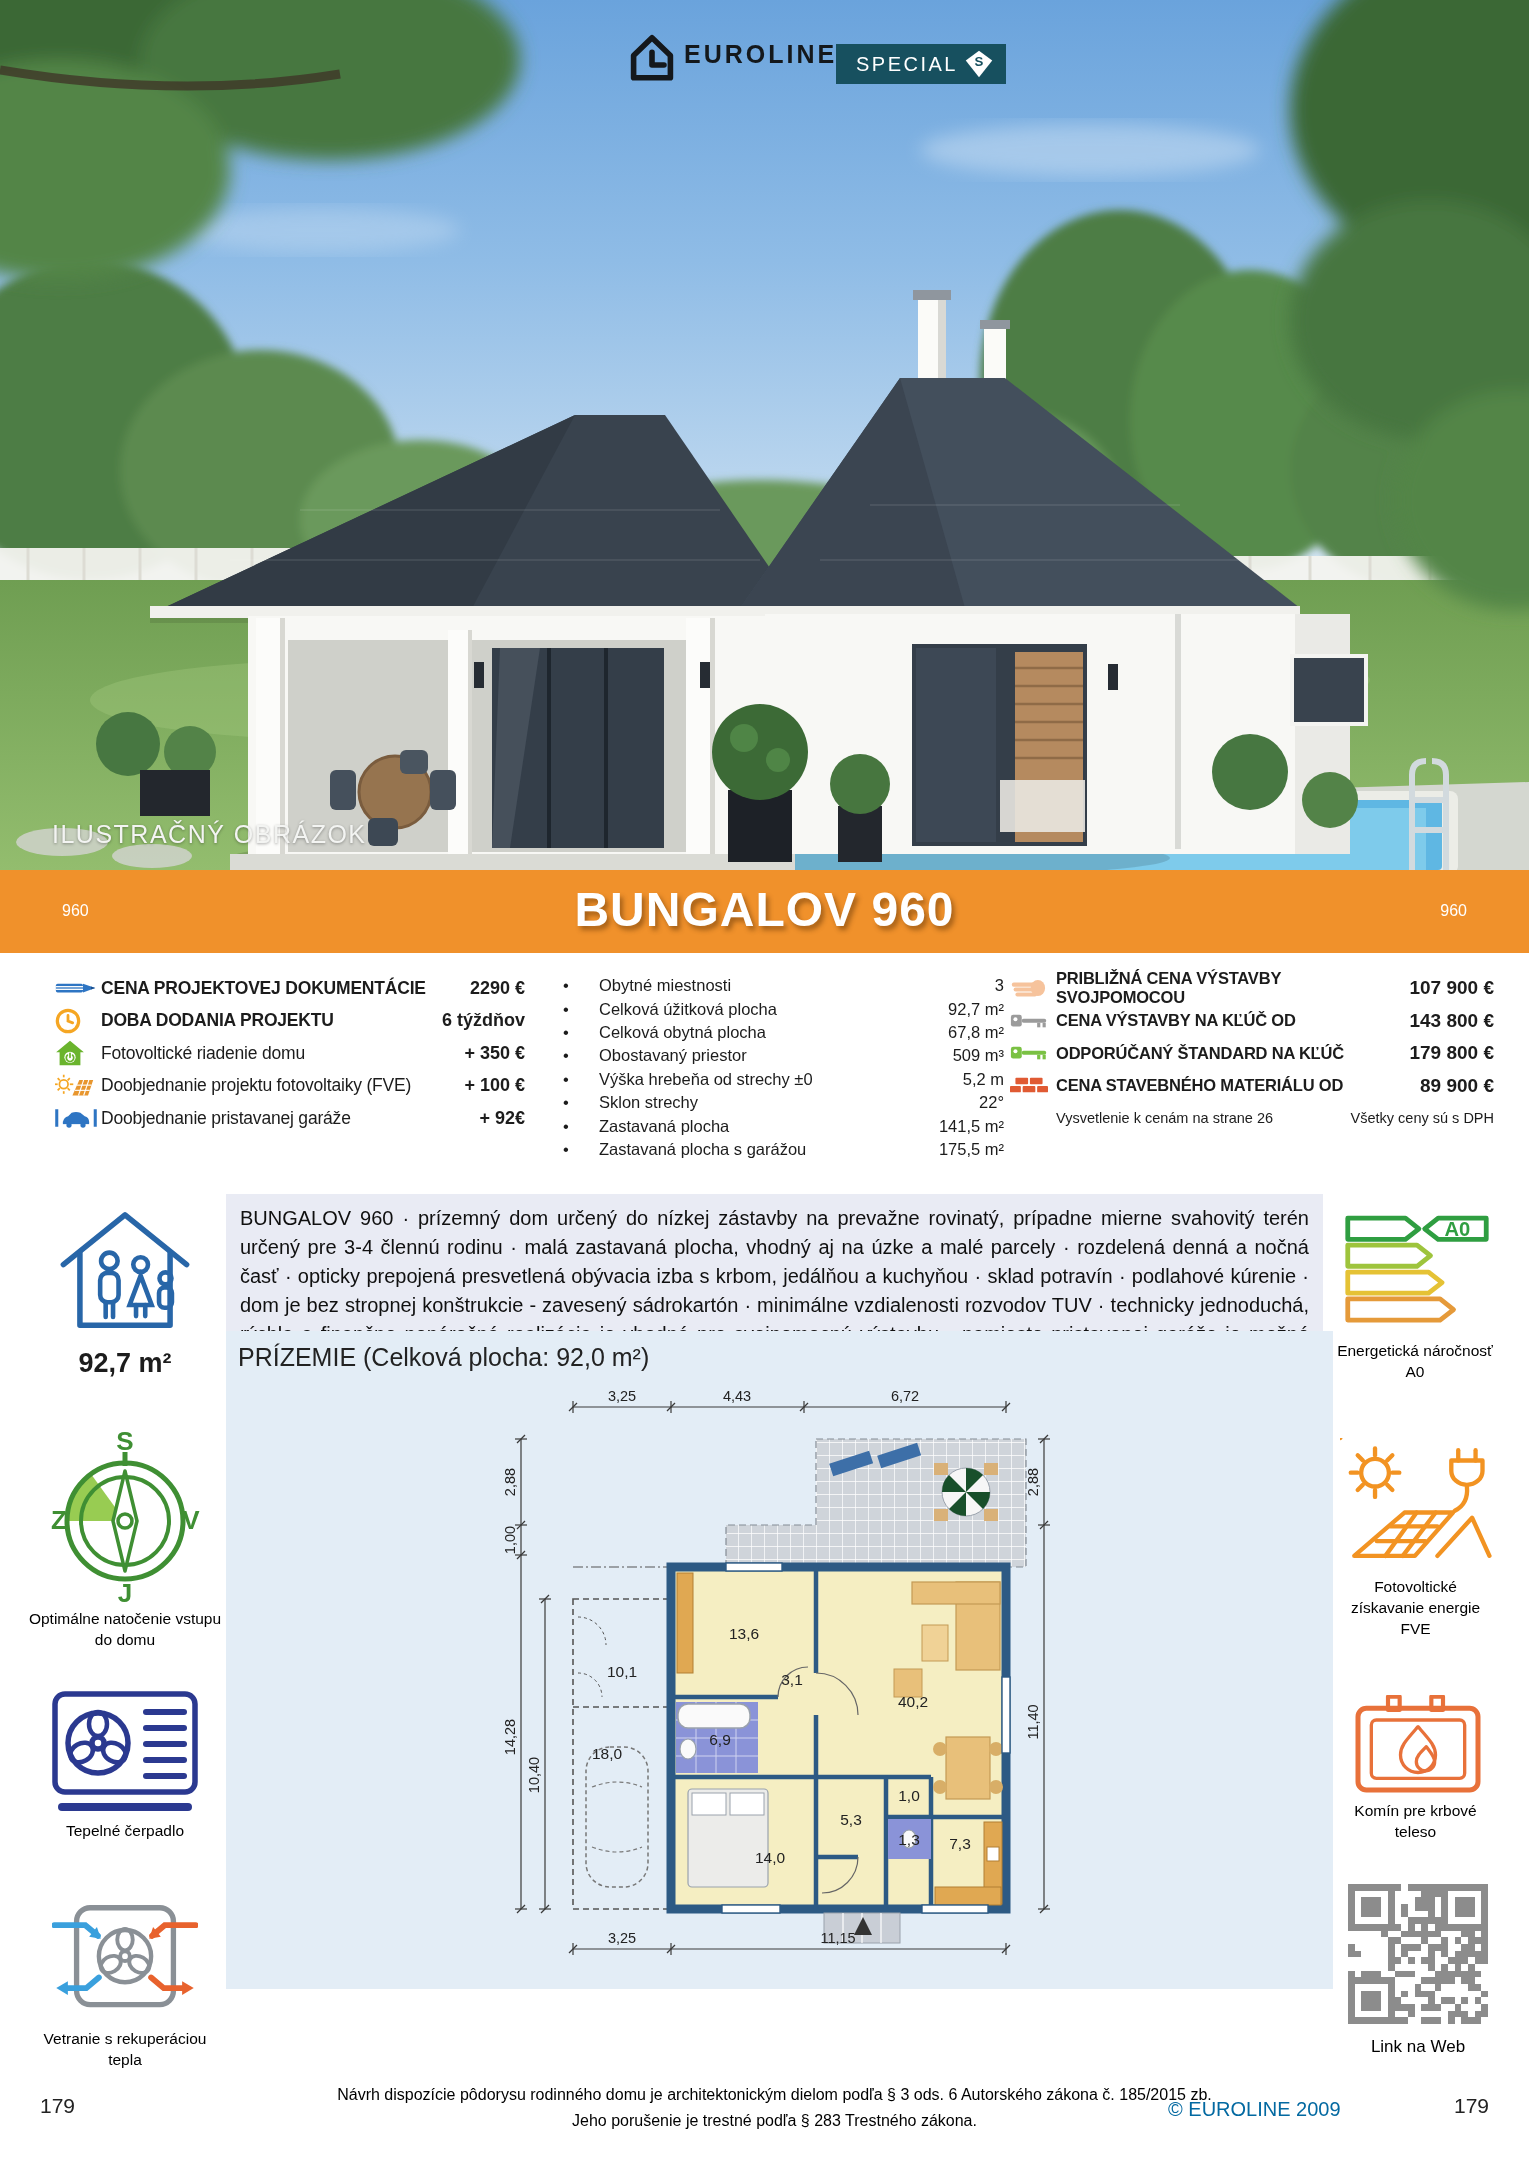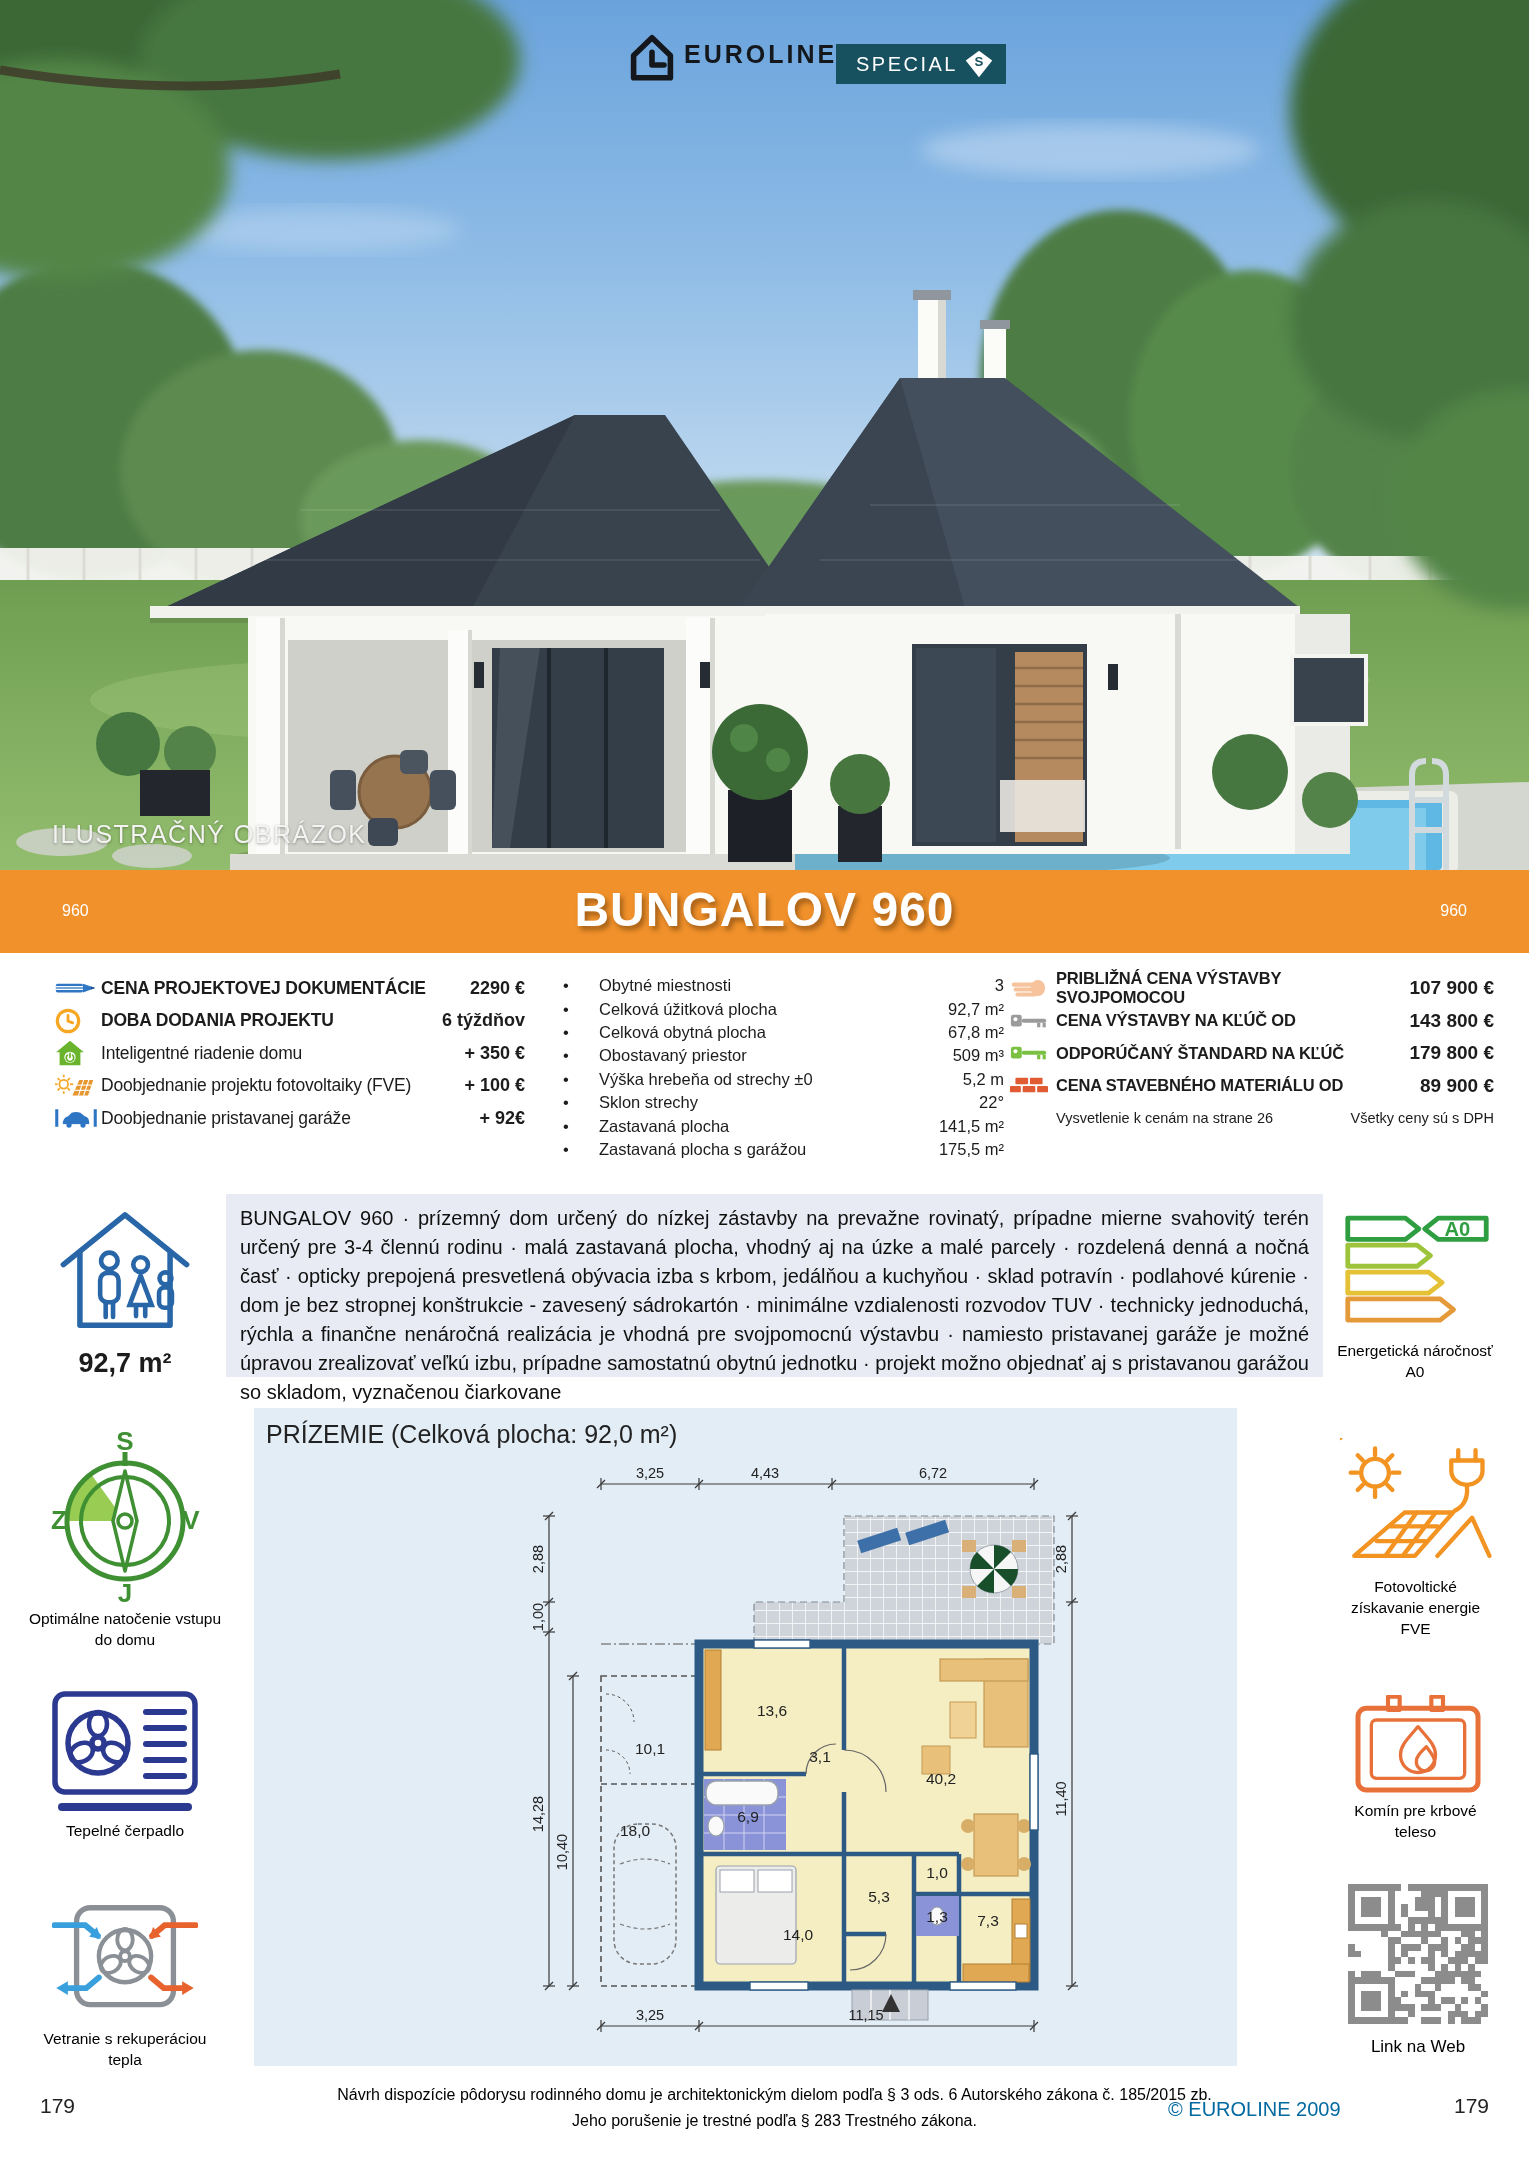--- a/index.html
+++ b/index.html
@@ -44,21 +44,21 @@
   .srow .bullet::before{content:"•";}
   .srow .bullet{width:36px;flex:0 0 36px;text-align:left;padding-left:6px;}
   .slabel{flex:1;}
   .svalue{white-space:nowrap;font-weight:500;}
 
   
   #desc-box{left:226px;top:1194px;width:1097px;height:183px;background:#e9ebf4;box-sizing:border-box;
     padding:10px 14px;font-size:20px;line-height:29px;text-align:justify;color:#101010;}
 
   
-  #plan-box{left:226px;top:1408px;width:983px;height:658px;background:#e3edf6;margin-left:28px;}
+  #plan-box{left:226px;top:1331px;width:1107px;height:658px;background:#e3edf6;}
   #plan-title{position:absolute;left:12px;top:12px;font-size:25px;color:#222;}
   #plan-svg{position:absolute;left:200px;top:46px;}
   .dim{font-size:14.5px;fill:#222;}
   .room{font-size:15.5px;fill:#222;}
 
   
   .side-label{position:absolute;text-align:center;font-size:15.5px;line-height:21px;color:#000000;}
   #area-label{left:30px;top:1348px;width:190px;font-size:27px;font-weight:bold;text-align:center;}
   #family-icon{left:56px;top:1205px;}
   #compass-icon{left:50px;top:1428px;}
@@ -310,21 +310,21 @@
     <span class="pvalue">6 týždňov</span>
   </div>
   <div class="prow">
     <span class="picon">
       <svg width="30" height="26" viewBox="0 0 34 30">
           <polygon points="17,1 33,14 29,14 29,29 5,29 5,14 1,14" fill="#6ab42d"></polygon>
           <circle cx="17" cy="20" r="6.5" fill="#ffffff"></circle>
           <path d="M17,15.5 V20 M14,17.5 a4.3,4.3 0 1 0 6,0" stroke="#6ab42d" stroke-width="2" fill="none" stroke-linecap="round"></path>
         </svg>
     </span>
-    <span class="plabel">Inteligentné riadenie domu</span>
+    <span class="plabel">Fotovoltické riadenie domu</span>
     <span class="pvalue">+ 350 €</span>
   </div>
   <div class="prow">
     <span class="picon">
       <svg width="40" height="26" viewBox="0 0 46 30">
           <g stroke="#f5a623" stroke-width="2" fill="none">
             <circle cx="10" cy="13" r="5"></circle>
             <line x1="10" y1="2" x2="10" y2="5"></line>
             <line x1="10" y1="21" x2="10" y2="24"></line>
             <line x1="-1" y1="13" x2="3" y2="13"></line>

